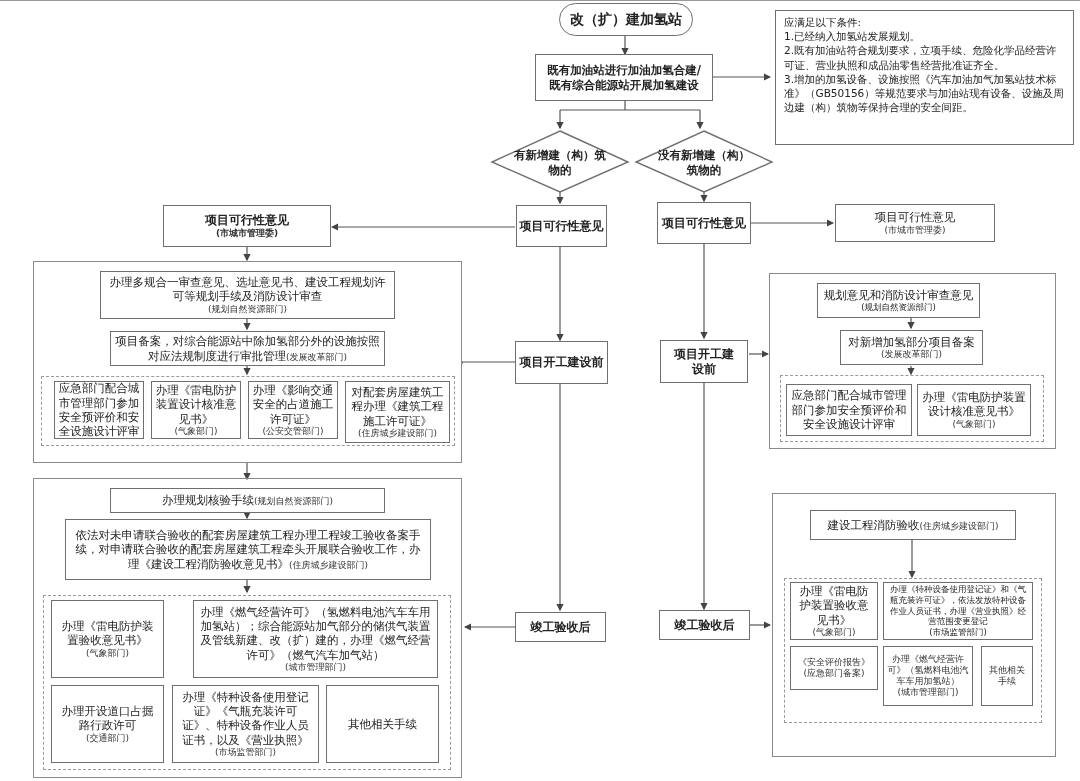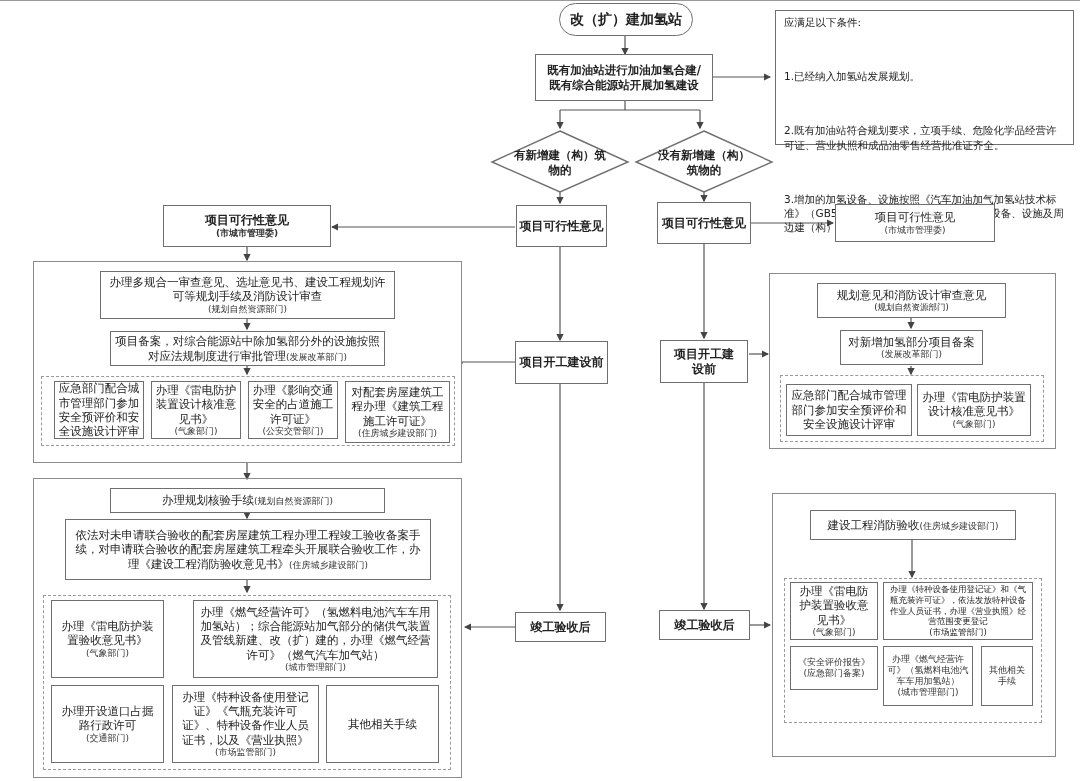--- a/index.html
+++ b/index.html
@@ -79,21 +79,21 @@
 </svg>
 
 <div class="box rounded b" style="left:559px;top:3px;width:134px;height:33px;font-size:14px;">
   <span>改（扩）建加氢站</span>
 </div>
 
 <div class="box b" style="left:535px;top:54px;width:178px;height:47px;font-size:11.5px;padding:0 6px;align-items:flex-end;">
   <span>既有加油站进行加油加氢合建/既有综合能源站开展加氢建设</span>
 </div>
 
-<div class="box cond" style="left:775px;top:10px;width:299px;height:135px;gap:40px;">
+<div class="box cond" style="left:775px;top:10px;width:299px;height:135px;">
   <div>应满足以下条件:</div>
   <div>1.已经纳入加氢站发展规划。</div>
   <div>2.既有加油站符合规划要求，立项手续、危险化学品经营许可证、营业执照和成品油零售经营批准证齐全。</div>
   <div>3.增加的加氢设备、设施按照《汽车加油加气加氢站技术标准》（GB50156）等规范要求与加油站现有设备、设施及周边建（构）筑物等保持合理的安全间距。</div>
 </div>
 
 <div class="diamond-text" style="left:512px;top:148px;width:96px;">
   <span>有新增建（构）筑物的</span>
 </div>
 <div class="diamond-text" style="left:658px;top:148px;width:92px;">
@@ -176,21 +176,21 @@
 </div>
 <div class="box" style="left:172px;top:685px;width:147px;height:78px;padding:0 4px;">
   <span class="t">办理《特种设备使用登记证》《气瓶充装许可证》、特种设备作业人员证书，以及《营业执照》</span>
   <span class="s">(市场监管部门)</span>
 </div>
 <div class="box" style="left:326px;top:685px;width:113px;height:78px;">
   <span class="t">其他相关手续</span>
 </div>
 
 <div class="frame" style="left:769px;top:273px;width:287px;height:176px;"></div>
-<div class="box" style="left:817px;top:283px;width:189px;height:35px;">
+<div class="box" style="left:817px;top:283px;width:163px;height:35px;">
   <span class="t">规划意见和消防设计审查意见</span>
   <span class="xs">(规划自然资源部门)</span>
 </div>
 <div class="box" style="left:840px;top:330px;width:143px;height:35px;">
   <span class="t">对新增加氢部分项目备案</span>
   <span class="s">(发展改革部门)</span>
 </div>
 <div class="dash" style="left:780px;top:375px;width:264px;height:67px;"></div>
 <div class="box" style="left:786px;top:384px;width:126px;height:52px;padding:0 3px;">
   <span class="t">应急部门配合城市管理部门参加安全预评价和安全设施设计评审</span>

